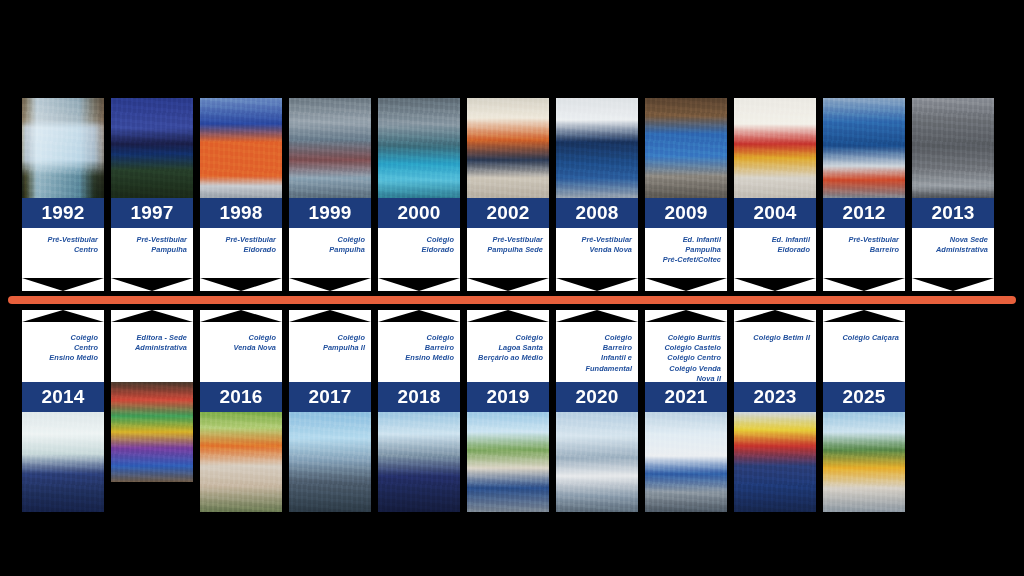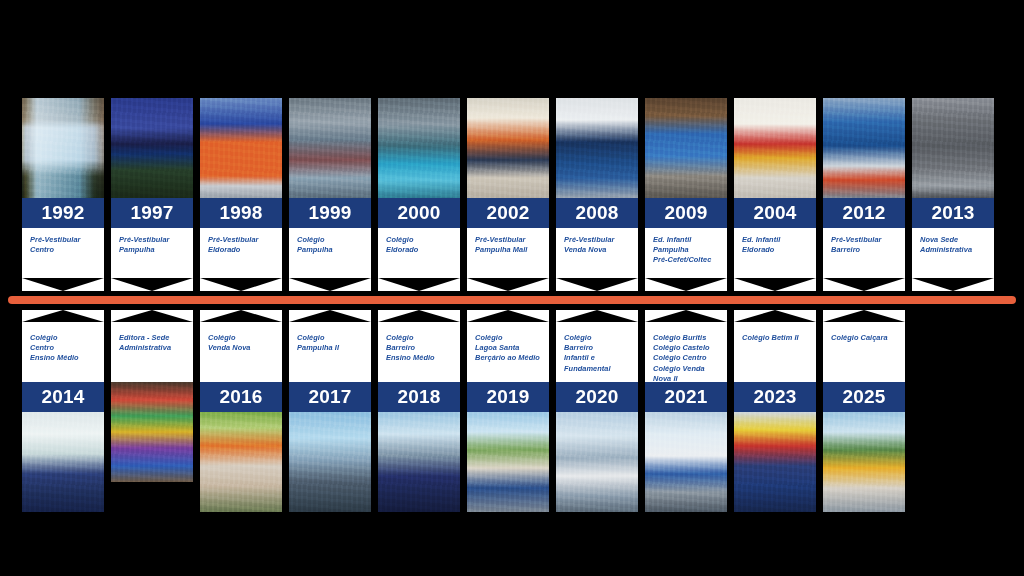--- a/index.html
+++ b/index.html
@@ -36,20 +36,21 @@
 
   
   .row {
     position: absolute;
     left: 0;
     width: 1024px;
     display: flex;
     gap: 7px;
     padding-left: 22px;
     box-sizing: border-box;
+    text-align: right;
   }
   #row-top    { top: 98px;  }
   #row-bottom { top: 310px; }
 
   .card {
     width: 82px;
     flex: 0 0 82px;
     position: relative;
   }
 
@@ -245,21 +246,21 @@
         </div>
         <div class="pointer pointer-down"></div>
       </div>
       <div class="card">
         <div class="photo">
           <div class="ph-inner ph-6"></div>
         </div>
         <div class="year-band">2002</div>
         <div class="caption cap-top">
           <span class="ln">Pré-Vestibular</span>
-          <span class="ln">Pampulha Mall</span>
+          <span class="ln">Pampulha Sede</span>
         </div>
         <div class="pointer pointer-down"></div>
       </div>
       <div class="card">
         <div class="photo">
           <div class="ph-inner ph-7"></div>
         </div>
         <div class="year-band">2008</div>
         <div class="caption cap-top">
           <span class="ln">Pré-Vestibular</span>

